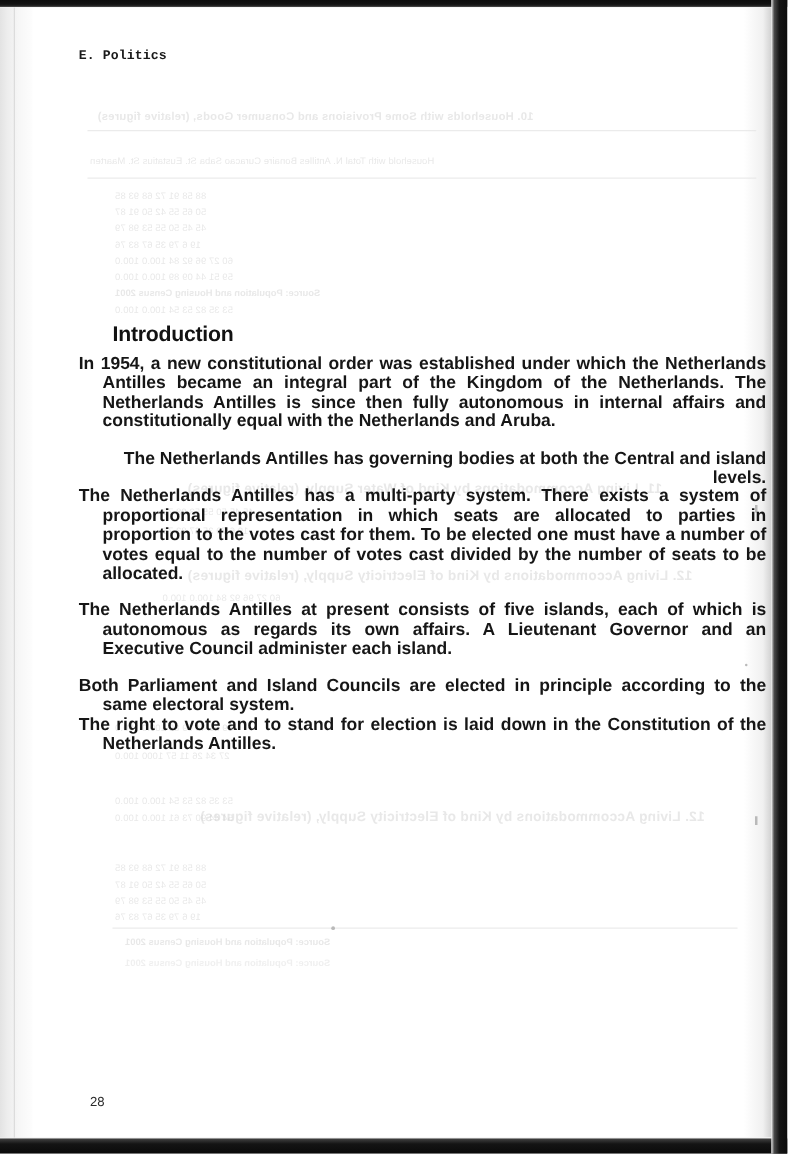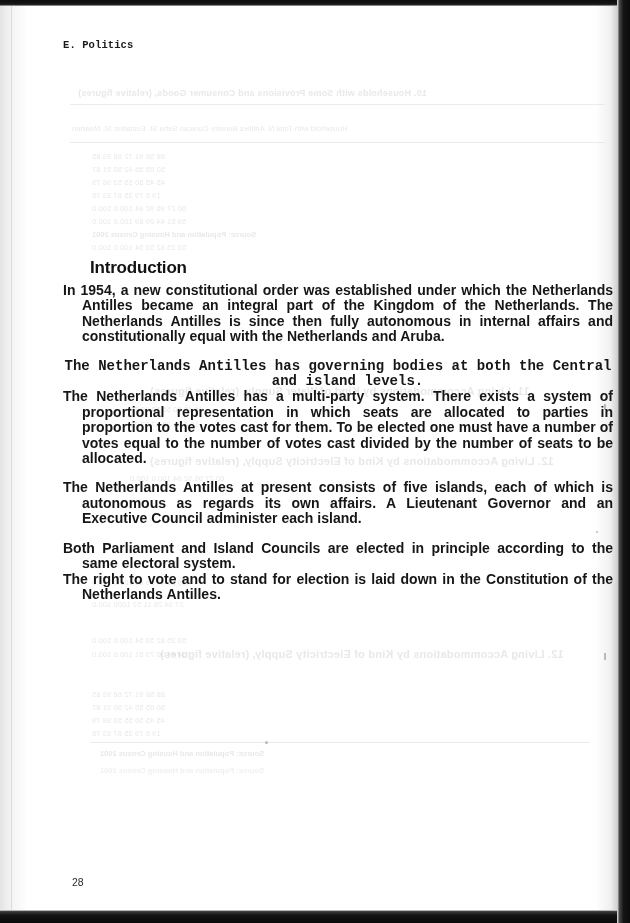--- a/index.html
+++ b/index.html
@@ -144,21 +144,21 @@
     font-weight: bold;
     color: #161616;
     text-align: justify;
     text-justify: inter-word;
     padding-left: 19px;
     text-indent: -19px;
     margin: 0 0 14px 0;
     word-spacing: 0.1px;
   }
   .para.tight { margin-bottom: 0; }
-  .para.nojust { text-align: center; font-family: Liberation Mono, monospace; }
+  .para.nojust { text-align: right; }
 
   .page-number {
     position: absolute;
     left: 72px;
     top: 876px;
     font-size: 10.5px;
     color: #2a2a2a;
   }
 
   .speck {

